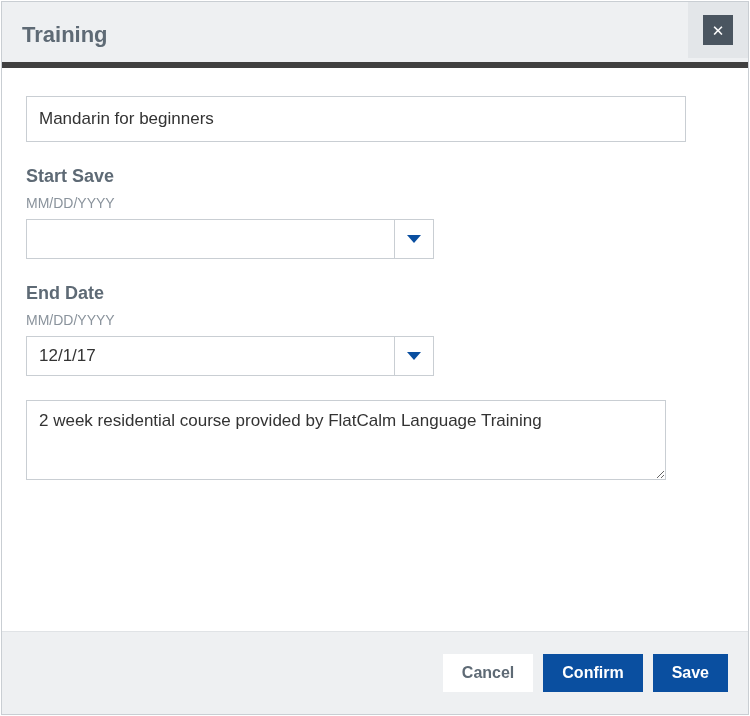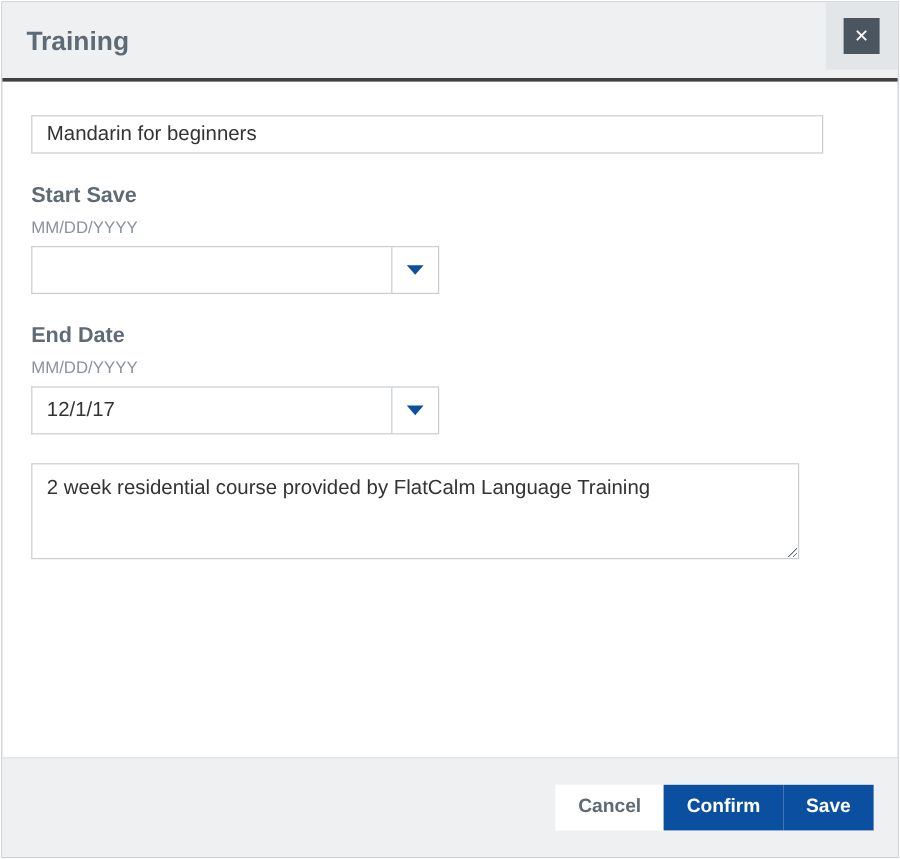--- a/index.html
+++ b/index.html
@@ -14,21 +14,21 @@
     width:748px;
     margin:1px;
     border:1px solid #c9ced3;
     background:#ffffff;
     display:flex;
     flex-direction:column;
     height:714px;
   }
   .dialog-header {
     background:#eef0f2;
-    border-bottom:3px solid #404040;
+    border-bottom:6px solid #404040;
     display:flex;
     align-items:flex-start;
     justify-content:space-between;
     padding:0 0 0 20px;
     height:66px;
   }
   .dialog-title {
     color:#5e6a75;
     font-size:22px;
     font-weight:600;
@@ -75,30 +75,30 @@
     vertical-align:middle;
   }
   .field-hint {
     color:#8a939c;
     font-size:14px;
     margin-top:8px;
     margin-bottom:8px;
   }
   .text-input {
     width:660px;
-    height:32px;
+    height:46px;
     border:1px solid #c9ced3;
     padding:0 12px;
     font-size:17px;
     color:#333;
     outline:none;
   }
   .date-wrap {
     display:flex;
-    width:340px;
+    width:408px;
     height:40px;
   }
   .date-input {
     flex:1;
     border:1px solid #c9ced3;
     padding:0 12px;
     font-size:17px;
     color:#333;
     outline:none;
     border-right:none;
@@ -128,20 +128,21 @@
     resize:both;
     outline:none;
     font-family:inherit;
   }
   .dialog-footer {
     background:#eef0f2;
     border-top:1px solid #e0e3e6;
     padding:22px 20px;
     display:flex;
     justify-content:flex-end;
+    gap:10px;
   }
   .btn {
     height:38px;
     padding:0 18px;
     font-size:16px;
     font-weight:600;
     border:1px solid transparent;
     cursor:pointer;
     display:inline-flex;
     align-items:center;

